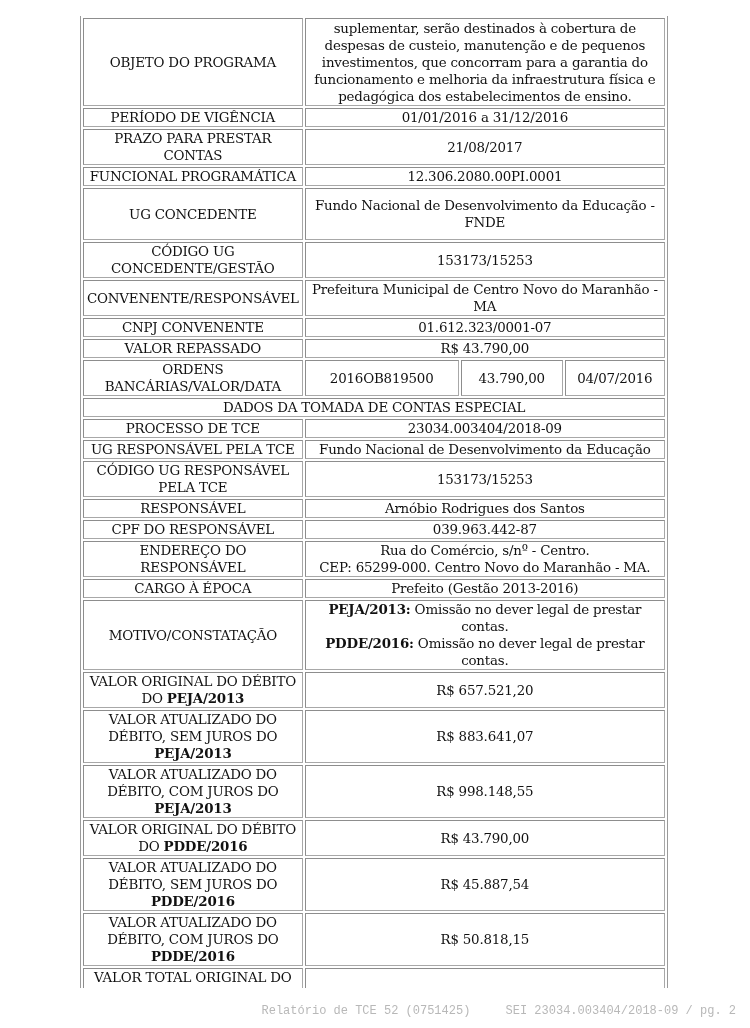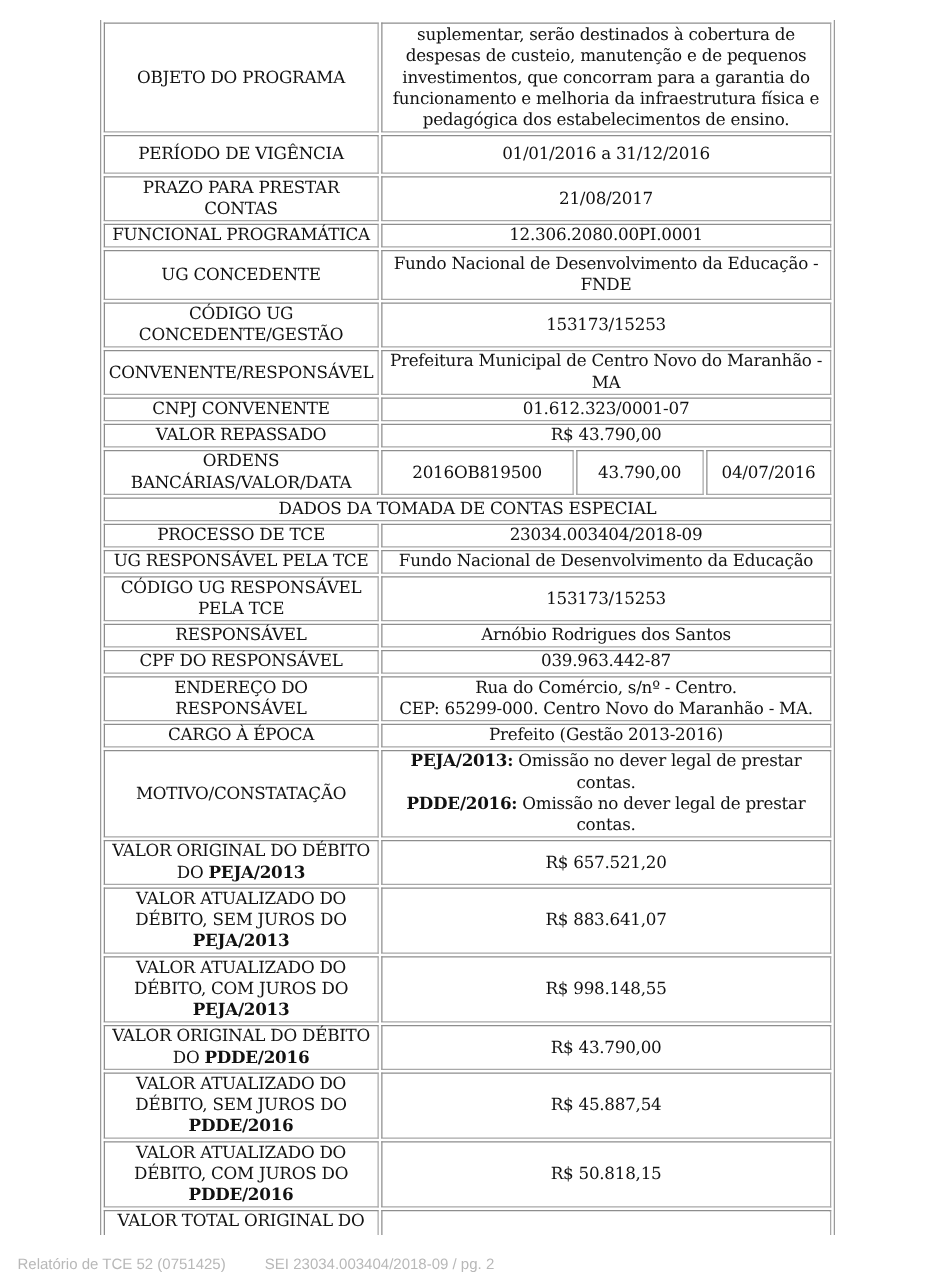--- a/index.html
+++ b/index.html
@@ -15,54 +15,54 @@
     font-size: 13.4px; color: #111; letter-spacing: -0.2px;
   }
   table.tce td {
     border: 1px solid #8d8d8d; border-right-color: #a8a8a8; border-bottom-color: #a8a8a8;
     text-align: center; vertical-align: middle; padding: 0 3px; line-height: 17px;
   }
   td.lbl { width: 205px; margin-left: 38px; }
   td.section { font-weight: normal; }
   b { font-weight: bold; text-align: right; }
   .footer {
-    position: absolute; left: 0; width: 750px; top: 1004px; text-align: left;
-    font-family: Liberation Sans, sans-serif; font-size: 12px; color: #b8b8b8;
+    position: absolute; left: 0; width: 750px; top: 1004px; text-align: right;
+    font-family: Liberation Mono, monospace; font-size: 12px; color: #b8b8b8;
   }
   .footer span { margin: 0 14px; }
 </style>
 </head>
 <body>
 
 <div class="page">
 <table class="tce">
   <tbody>
     <tr style="height:88px">
       <td class="lbl">OBJETO DO PROGRAMA</td>
       <td colspan="3">
         <div>suplementar, serão destinados à cobertura de</div>
         <div>despesas de custeio, manutenção e de pequenos</div>
         <div>investimentos, que concorram para a garantia do</div>
         <div>funcionamento e melhoria da infraestrutura física e</div>
         <div>pedagógica dos estabelecimentos de ensino.</div>
       </td>
     </tr>
-    <tr style="height:31px">
+    <tr style="height:19px">
       <td class="lbl">PERÍODO DE VIGÊNCIA</td>
       <td colspan="3">01/01/2016 a 31/12/2016</td>
     </tr>
     <tr style="height:36px">
       <td class="lbl">PRAZO PARA PRESTAR CONTAS</td>
       <td colspan="3">21/08/2017</td>
     </tr>
     <tr style="height:19px">
       <td class="lbl">FUNCIONAL PROGRAMÁTICA</td>
       <td colspan="3">12.306.2080.00PI.0001</td>
     </tr>
-    <tr style="height:40px">
+    <tr style="height:52px">
       <td class="lbl">UG CONCEDENTE</td>
       <td colspan="3">Fundo Nacional de Desenvolvimento da Educação - FNDE</td>
     </tr>
     <tr style="height:36px">
       <td class="lbl">CÓDIGO UG CONCEDENTE/GESTÃO</td>
       <td colspan="3">153173/15253</td>
     </tr>
     <tr style="height:36px">
       <td class="lbl">CONVENENTE/RESPONSÁVEL</td>
       <td colspan="3">Prefeitura Municipal de Centro Novo do Maranhão - MA</td>

